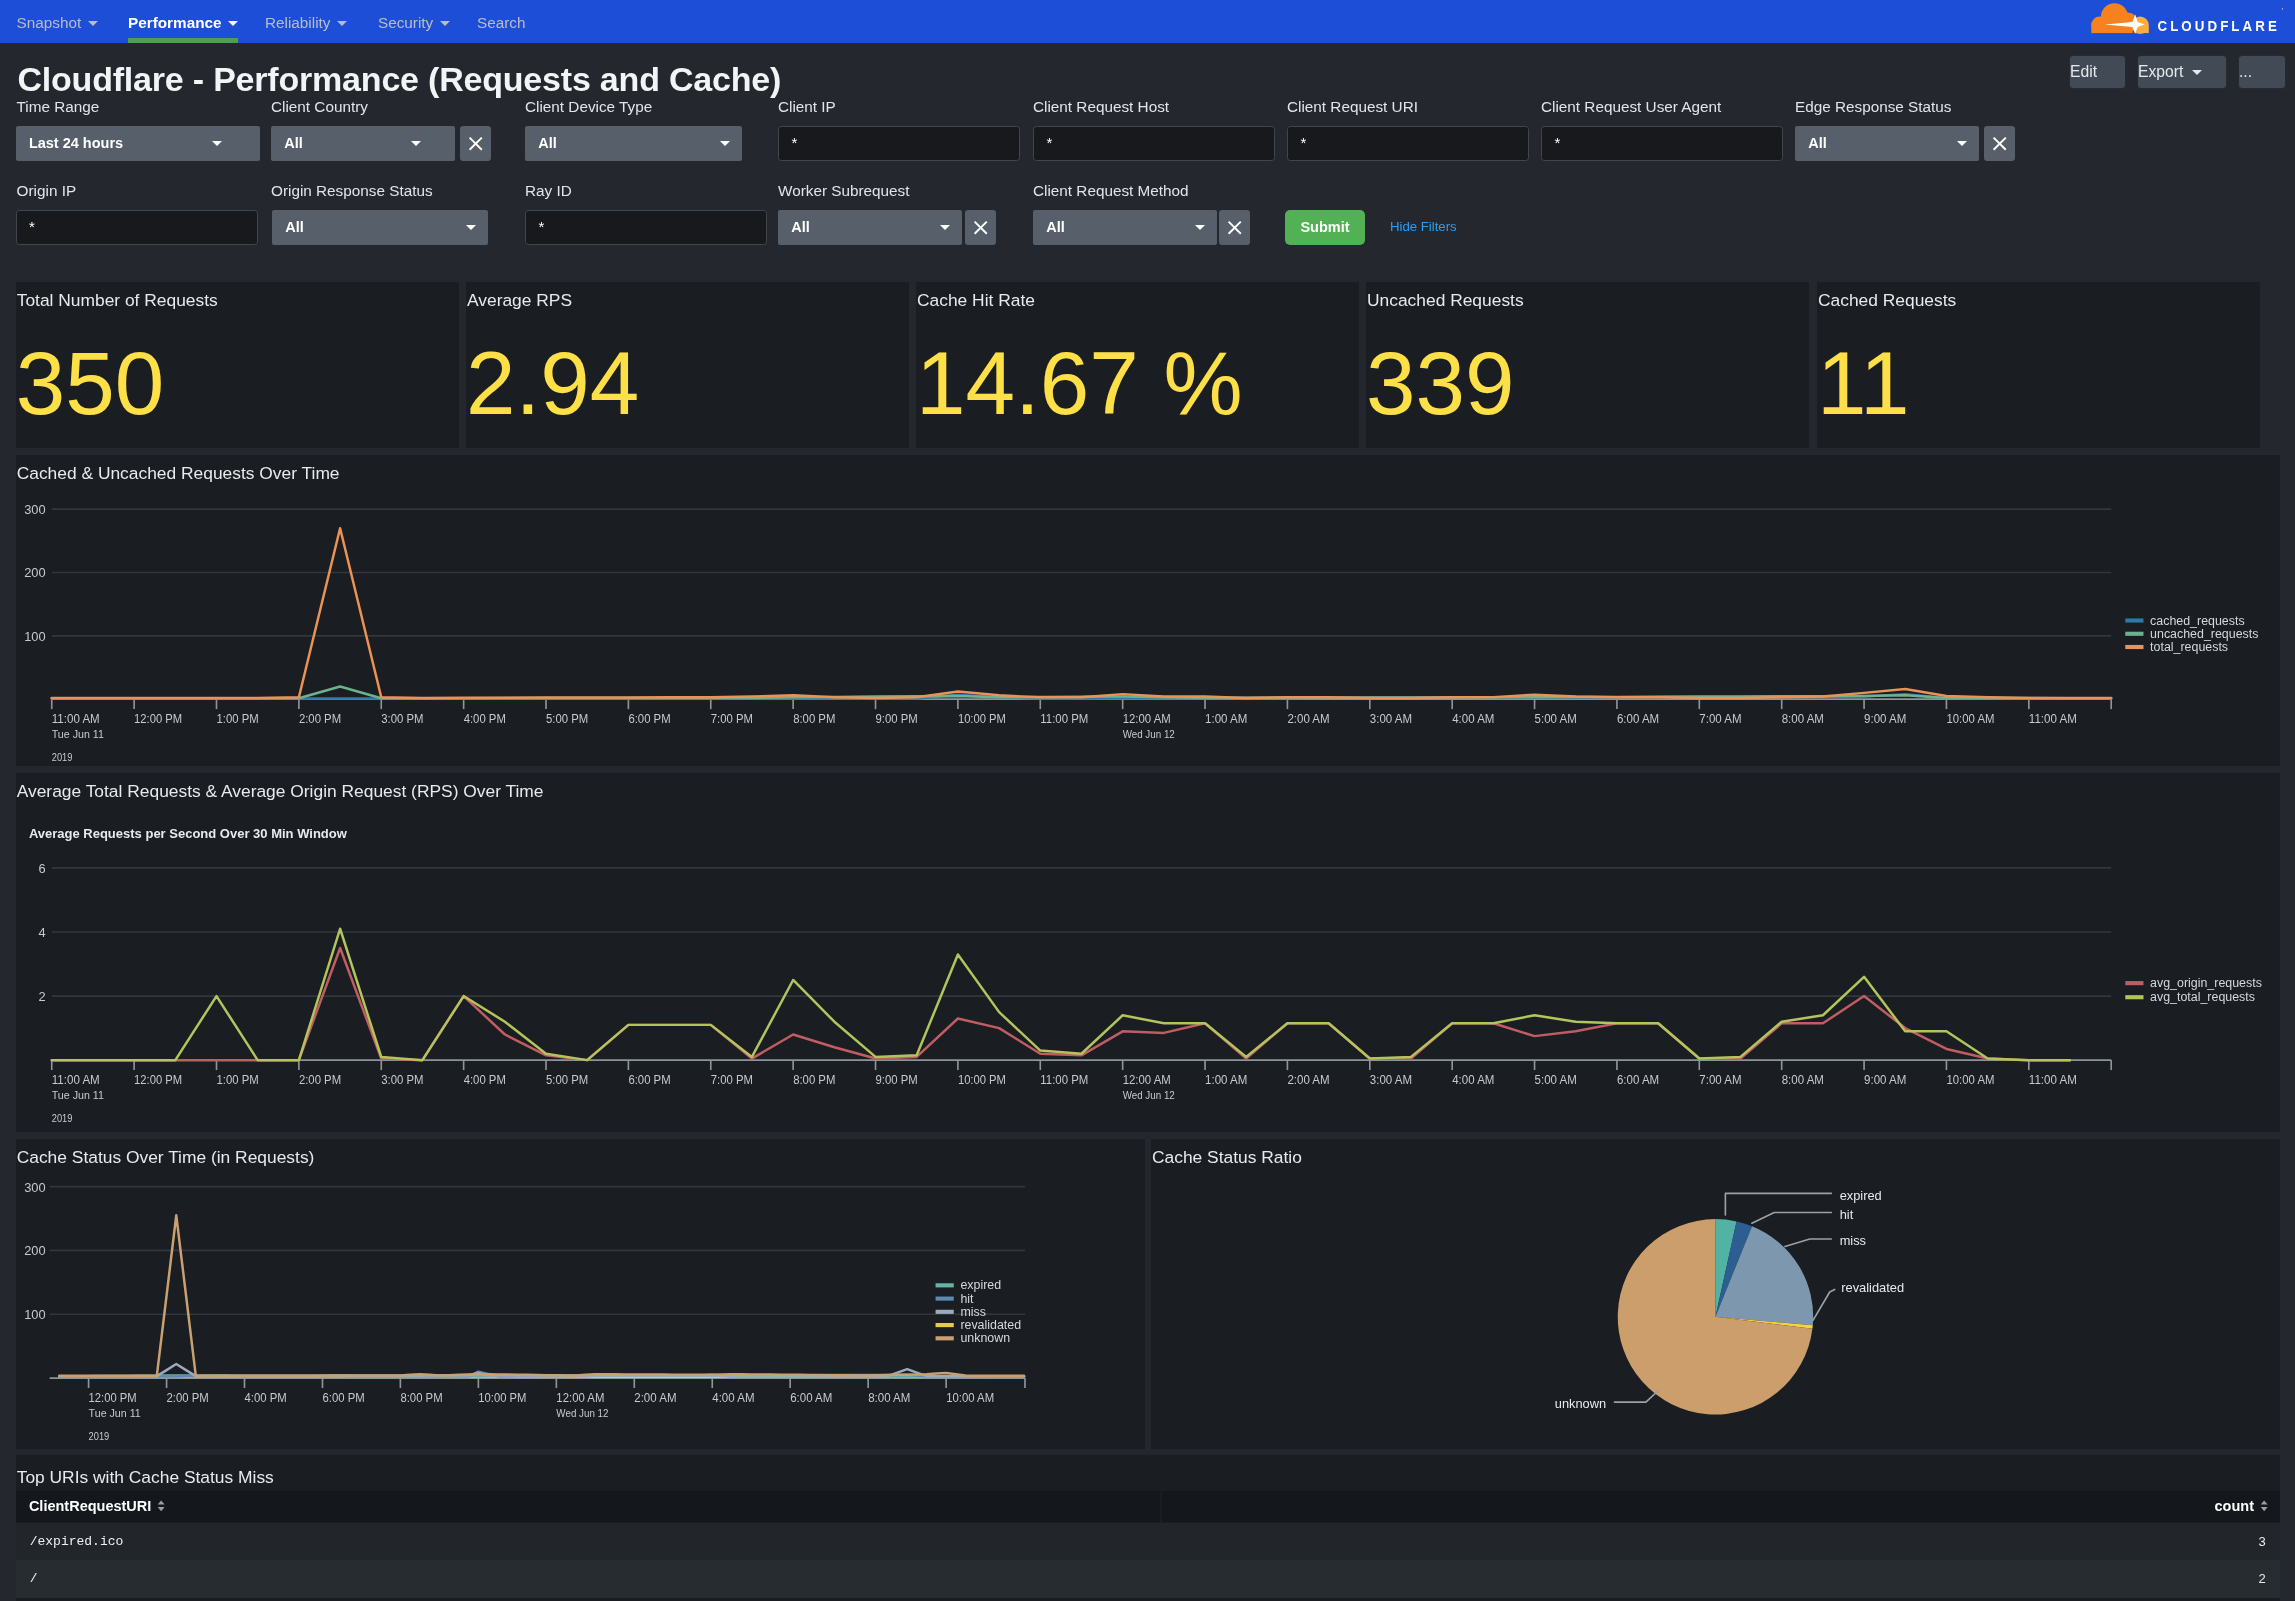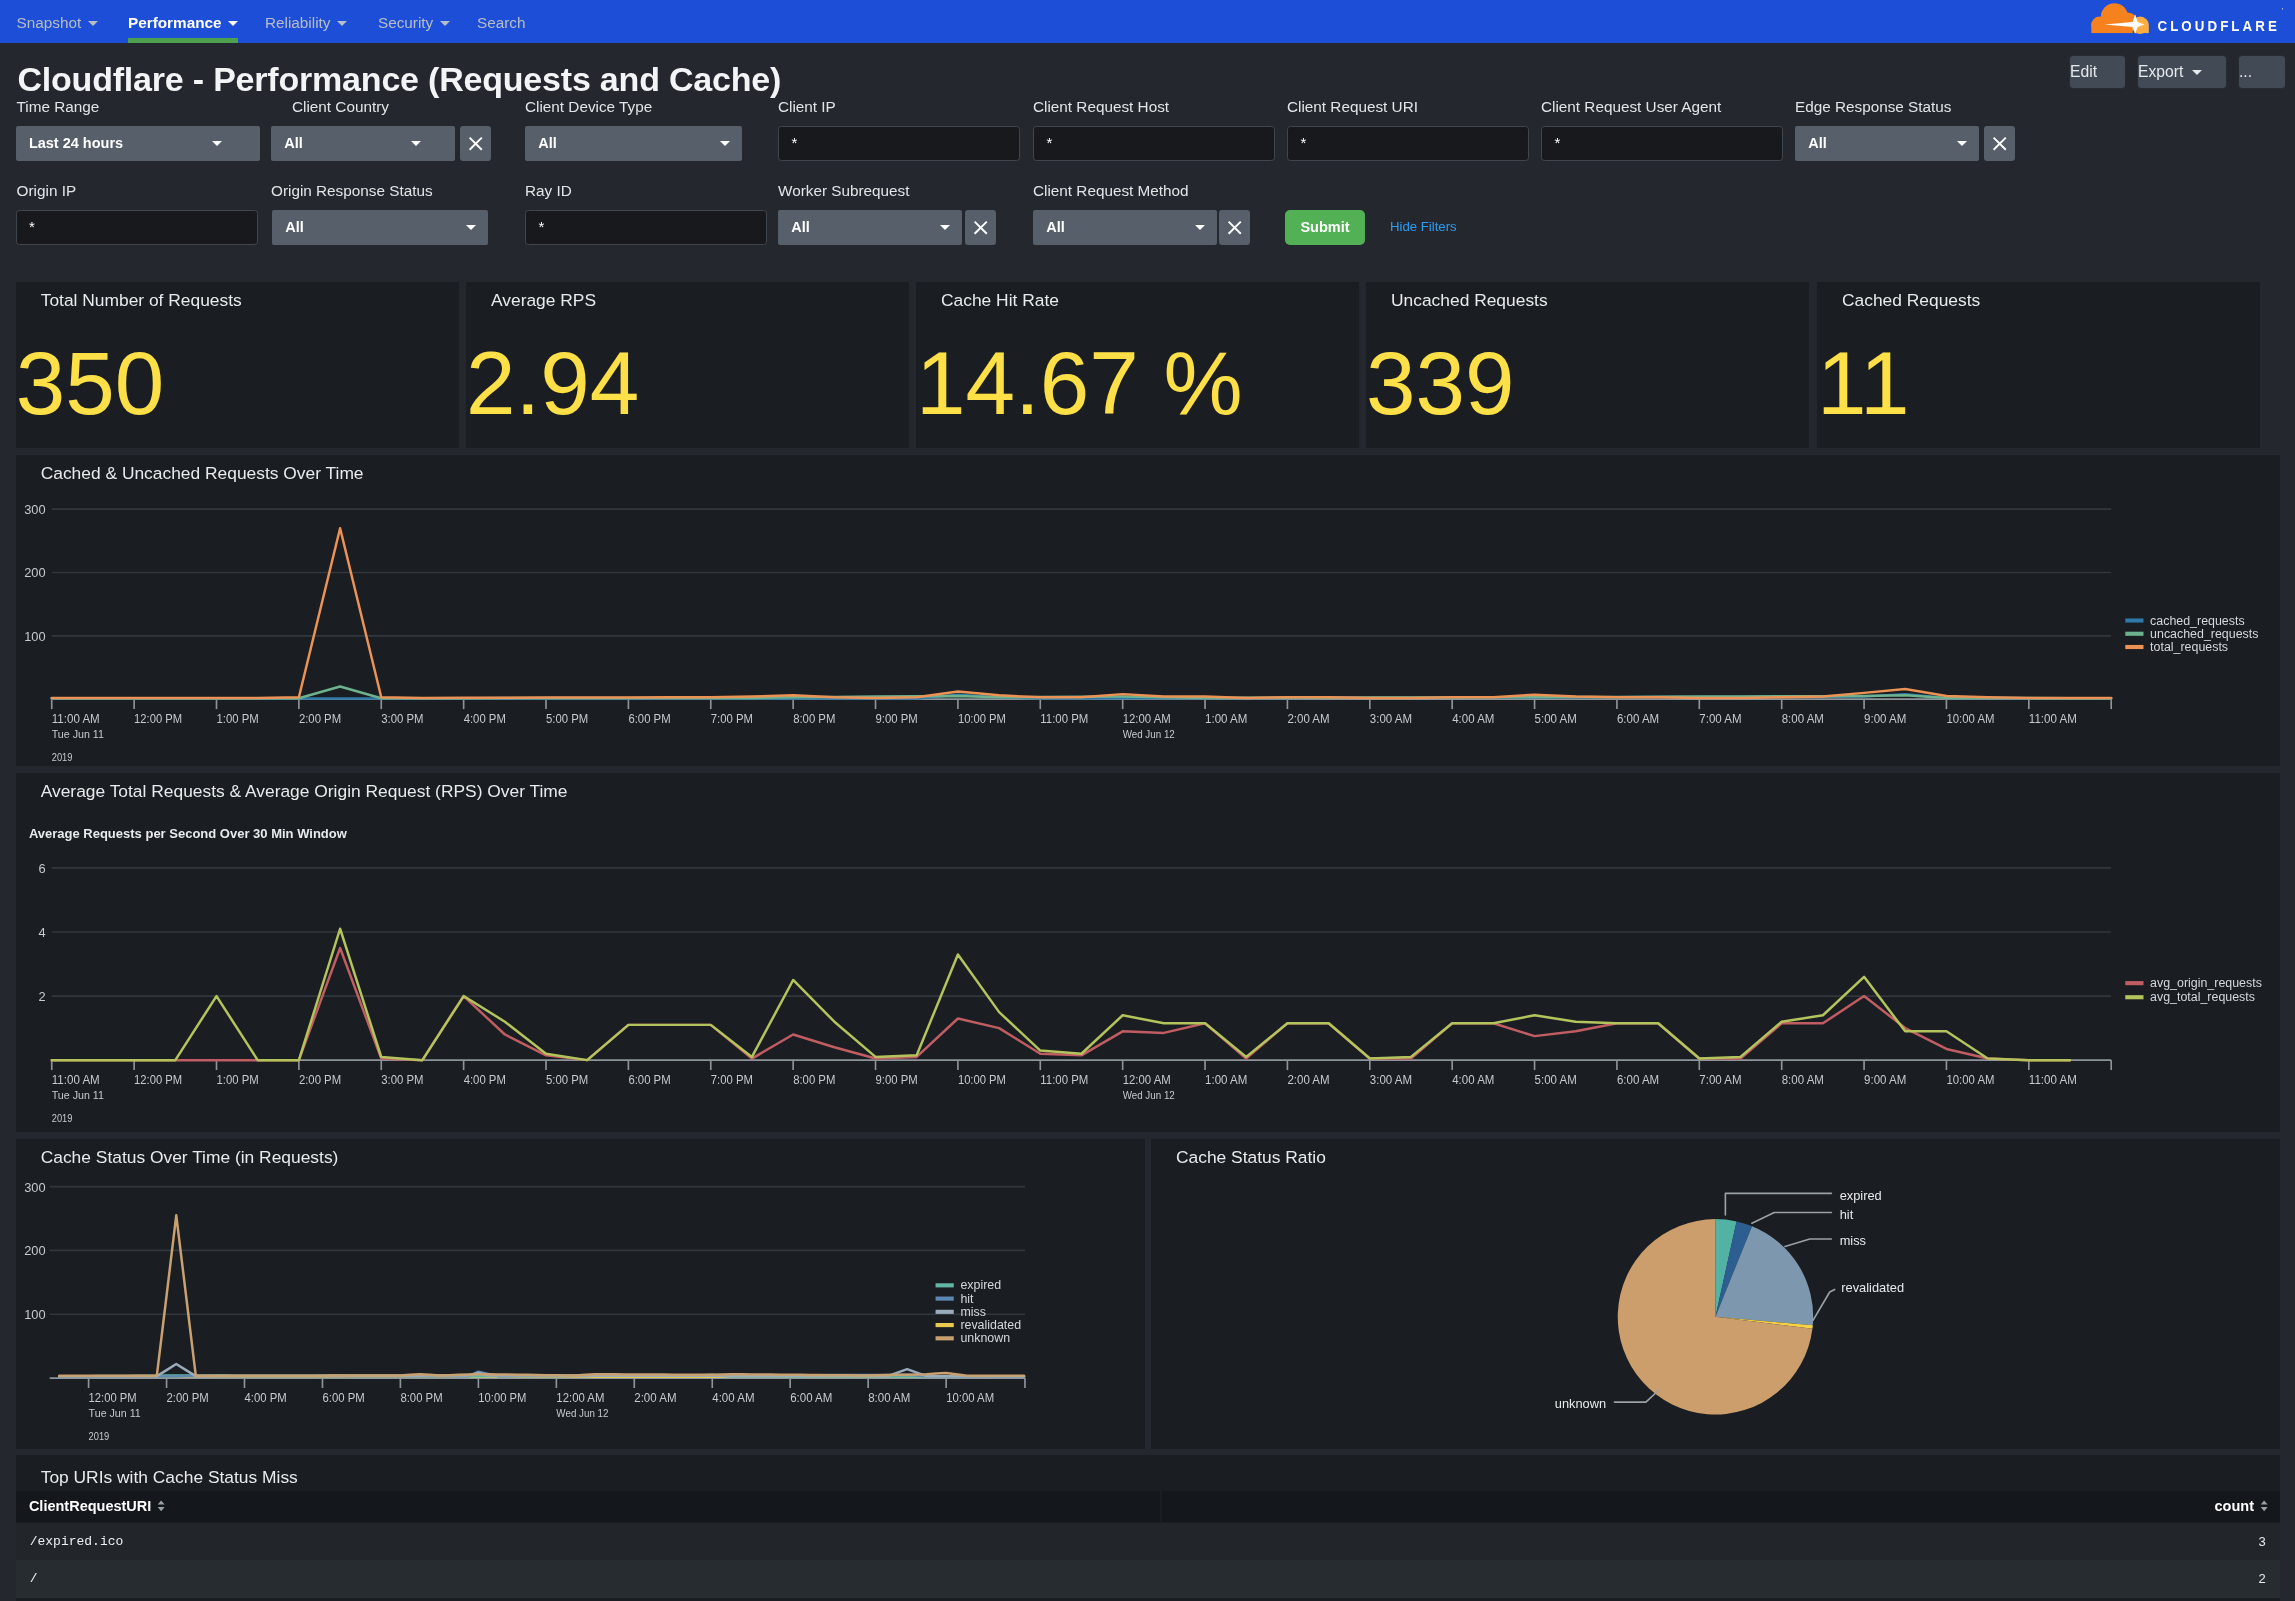--- a/index.html
+++ b/index.html
@@ -9,21 +9,21 @@
 .caret { display:inline-block; width:0; height:0; border-left:5px solid transparent; border-right:5px solid transparent; border-top:5.8px solid currentColor; margin-left:6.6px; vertical-align:1.7px; }
 #title { position:absolute; left:17.4px; top:60px; font-size:34px; font-weight:bold; color:#f2f4f5; letter-spacing:-0.2px; }
 .topbtn { position:absolute; top:55px; height:34px; background:#424b55; border:1.7px solid #262b30; border-radius:4.1px; color:#e6e9eb; font-size:15.7px; line-height:31px; text-align:left; }
 .flab { position:absolute; font-size:15.3px; color:#e2e5e7; }
 .sel { position:absolute; height:35px; background:#57606a; border-radius:2px; color:#ffffff; font-size:14.5px; font-weight:bold; line-height:35px; padding-left:13.2px; }
 .xbtn { position:absolute; width:31px; height:35px; background:#57606a; border-radius:3.3px; display:flex; align-items:center; justify-content:center; }
 .tin { position:absolute; height:35px; background:#17191d; border:1.7px solid #3f464d; border-radius:3.3px; color:#ffffff; font-size:15px; line-height:31px; padding-left:12.4px; }
 .submit { position:absolute; left:1285px; top:210px; width:80px; height:35px; background:#52b155; border-radius:5px; color:#fff; font-weight:bold; font-size:14.5px; text-align:center; line-height:35px; }
 .hidef { position:absolute; left:1390px; top:219px; font-size:13.2px; color:#2d9cf4; }
 .panel { position:absolute; background:#1a1d21; }
-.ptitle { position:absolute; left:25px; top:8.3px; font-size:17.4px; color:#e8ebed; }
+.ptitle { position:absolute; left:1px; top:8.3px; font-size:17.4px; color:#e8ebed; }
 .kpi { position:absolute; left:0; right:0; top:50px; text-align:left; font-size:89px; font-weight:normal; color:#fde047; }
 .mono { font-family:"Liberation Mono",monospace; }
 </style></head>
 <body>
 <div id="nav">
   <div class="tab" style="left:16.6px;">Snapshot<span class="caret"></span></div>
   <div class="tab active" style="left:128px;">Performance<span class="caret"></span></div>
   <div class="tab" style="left:265px;">Reliability<span class="caret"></span></div>
   <div class="tab" style="left:378px;">Security<span class="caret"></span></div>
   <div class="tab" style="left:477px;">Search</div>
@@ -39,21 +39,21 @@
 </g>
 <text x="108" y="37" font-size="17.5" font-weight="bold" fill="#ffffff" textLength="148" lengthAdjust="spacingAndGlyphs" letter-spacing="4">CLOUDFLARE</text>
 <text x="258" y="17" font-size="10" fill="#cccccc">’</text>
 </svg>
 </div>
 <div id="title">Cloudflare - Performance (Requests and Cache)</div>
 <div class="topbtn" style="left:2069px;width:57px;">Edit</div>
 <div class="topbtn" style="left:2137px;width:90px;">Export<span class="caret" style="margin-left:8.3px;"></span></div>
 <div class="topbtn" style="left:2238px;width:48px;">...</div>
 <div class="flab" style="left:16.6px;top:98px;">Time Range</div>
-<div class="flab" style="left:271px;top:98px;margin-left:21px;">Client Country</div>
+<div class="flab" style="left:271px;top:98px;">Client Country</div>
 <div class="flab" style="left:525px;top:98px;">Client Device Type</div>
 <div class="flab" style="left:778px;top:98px;">Client IP</div>
 <div class="flab" style="left:1033px;top:98px;">Client Request Host</div>
 <div class="flab" style="left:1287px;top:98px;">Client Request URI</div>
 <div class="flab" style="left:1541px;top:98px;">Client Request User Agent</div>
 <div class="flab" style="left:1795px;top:98px;">Edge Response Status</div>
 <div class="sel" style="left:15.7px;top:126px;width:244px;"><span>Last 24 hours</span><span class="caret" style="position:absolute;right:38px;top:15px;color:#fff;"></span></div>
 <div class="sel" style="left:271px;top:126px;width:184px;"><span>All</span><span class="caret" style="position:absolute;right:34px;top:15px;color:#fff;"></span></div>
 <div class="xbtn" style="left:460px;top:126px;">
     <svg width="17.4" height="17.4" viewBox="0 0 20 20">

